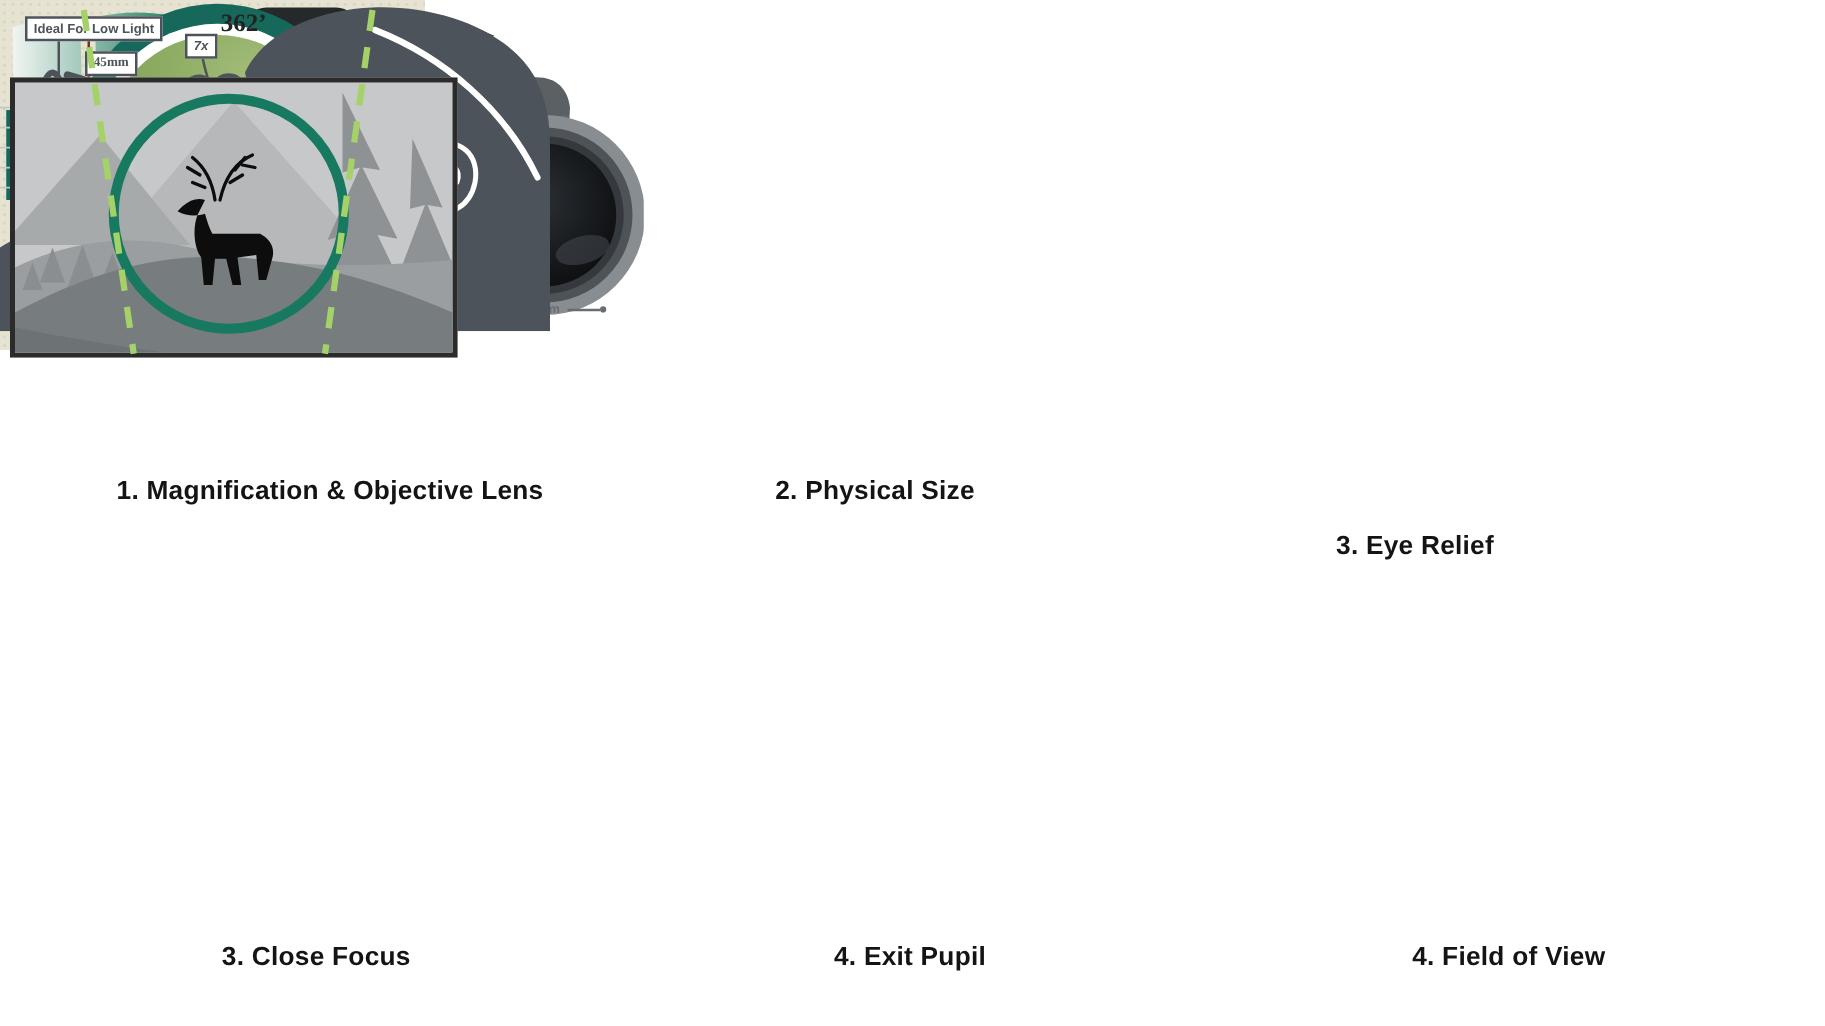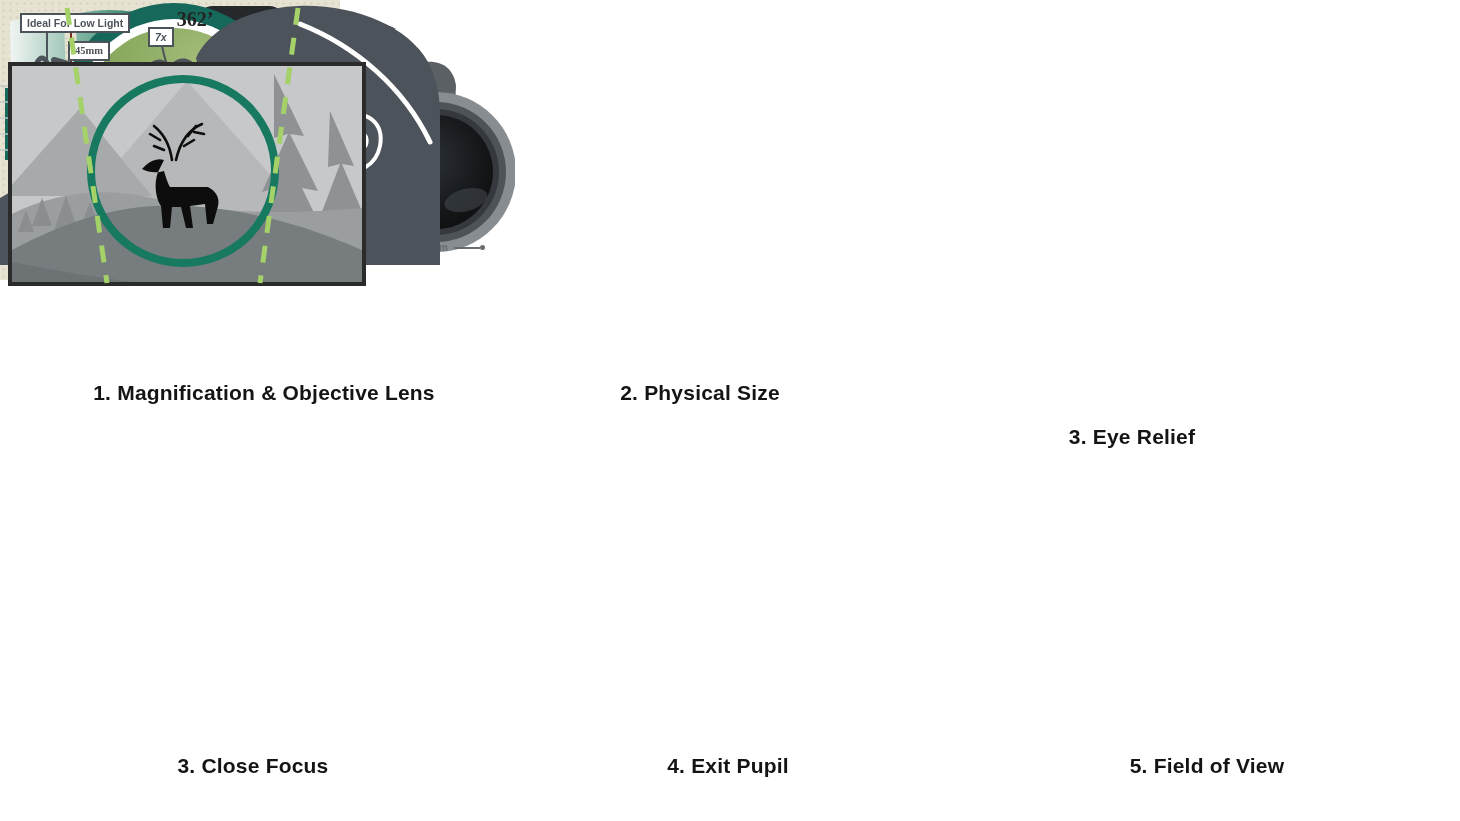--- a/index.html
+++ b/index.html
@@ -417,15 +417,15 @@
       <path d="M67,8 L107,283" class="dash-stroke" stroke-width="5" stroke-dasharray="17 13" fill="none"></path>
       <path d="M298,8 L260,283" class="dash-stroke" stroke-width="5" stroke-dasharray="17 13" fill="none"></path>
     </svg>
   </section>
 
   <div class="cap" style="left:264px;top:381px;">1. Magnification &amp; Objective Lens</div>
   <div class="cap" style="left:700px;top:381px;">2. Physical Size</div>
   <div class="cap" style="left:1132px;top:381px;margin-top:44px;">3. Eye Relief</div>
   <div class="cap" style="left:253px;top:754px;">3. Close Focus</div>
   <div class="cap" style="left:728px;top:754px;">4. Exit Pupil</div>
-  <div class="cap" style="left:1207px;top:754px;">5. Field of View</div>
+  <div class="cap" style="left:1207px;top:754px;">4. Field of View</div>
 
 </div>
 
 </body></html>

